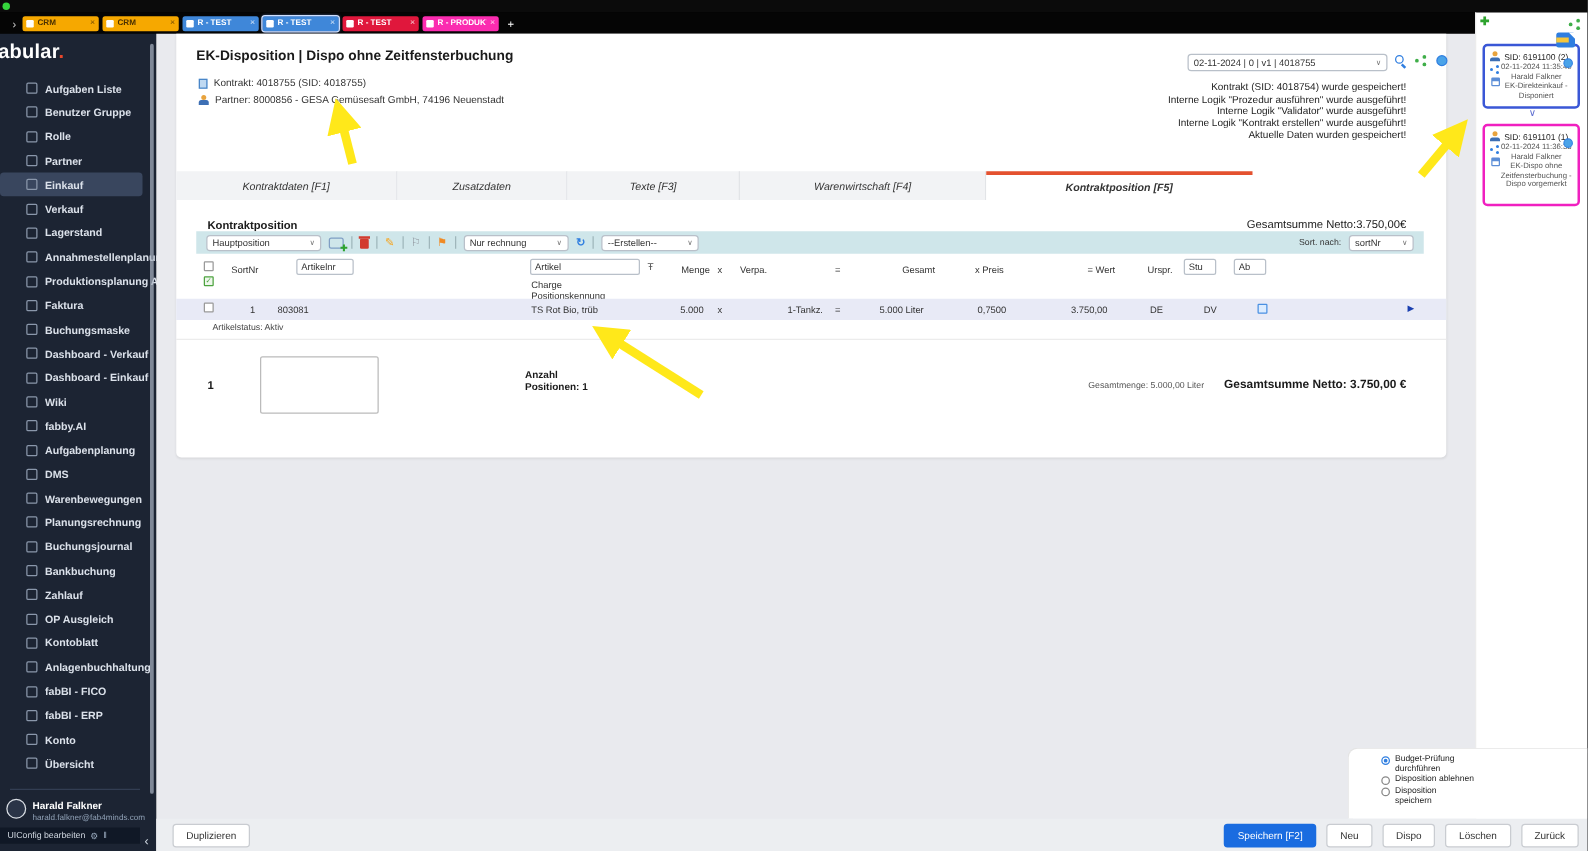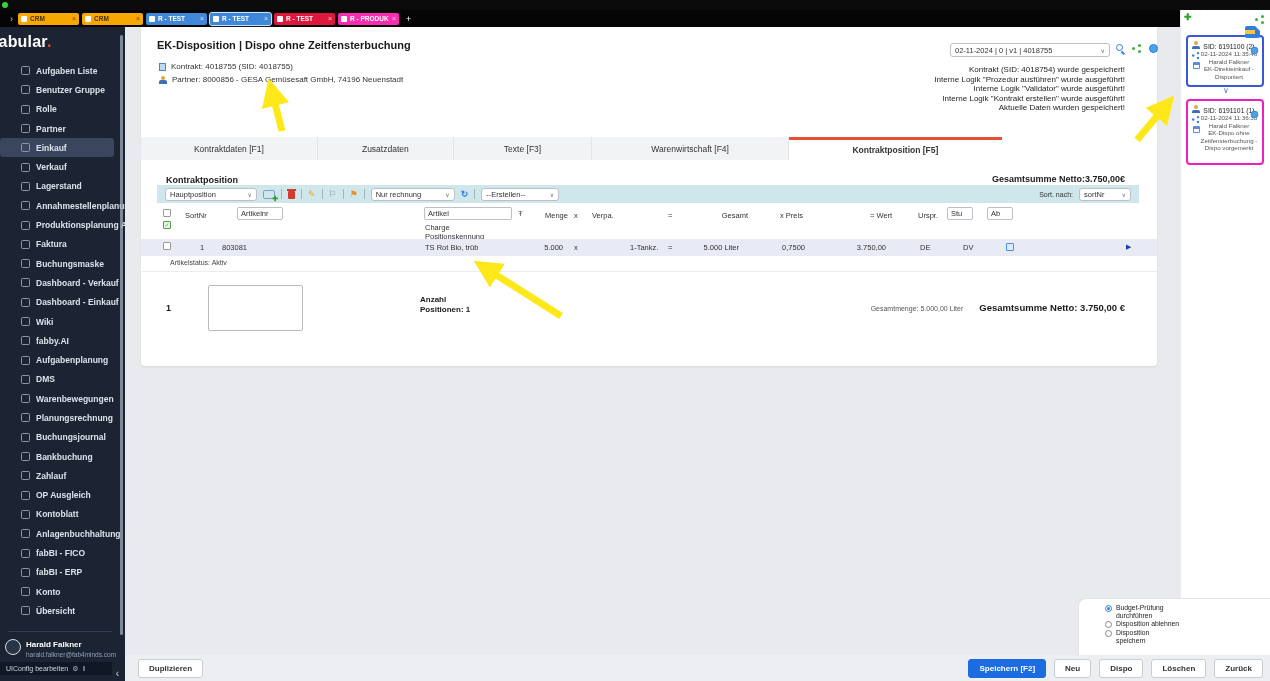--- a/index.html
+++ b/index.html
@@ -54,25 +54,25 @@
   .hdr-icons{position:absolute;left:975px;top:17px;display:flex;gap:7px;align-items:center;}
   .ico-mag{position:relative;width:9px;height:9px;display:inline-block;}
   .ico-mag::before{content:"";position:absolute;top:0;left:0;width:5px;height:5px;border:1.5px solid #2f7ee0;border-radius:50%;}
   .ico-mag::after{content:"";position:absolute;bottom:0;right:0px;width:4px;height:1.5px;background:#2f7ee0;transform:rotate(45deg);}
   .ico-share{position:relative;width:10px;height:9px;display:inline-block;color:#3fae49;}
   .ico-share::before{content:"";position:absolute;top:3px;left:0;width:3px;height:3px;border-radius:50%;background:currentColor;box-shadow:6px -3px 0 currentColor,6px 3px 0 currentColor;}
   .ico-circle{width:9px;height:9px;border-radius:50%;background:#4aa3e8;border:1px solid #2f7ee0;box-sizing:border-box;display:inline-block;}
   .messages{position:absolute;right:32px;top:38px;text-align:right;font-size:8px;color:#1d1d1d;line-height:9.6px;margin-left:20px;}
   
   .tabs-row{position:absolute;left:0;top:110px;width:1016px;height:23px;display:flex;}
-  .ptab{background:#f2f3f5;border-right:1px solid #e2e4e7;display:flex;align-items:center;justify-content:center;font-size:8.5px;color:#333;box-sizing:border-box;cursor:pointer;}
+  .ptab{background:#f2f3f5;border-right:1px solid #e2e4e7;display:flex;align-items:center;justify-content:center;font-size:8.5px;color:#333;box-sizing:border-box;cursor:pointer;font-style:italic;}
   .ptab.active{background:#fff;border-top:3px solid #e4512f;font-weight:bold;border-right:none;}
   
   .sec-head-l{position:absolute;left:25px;top:148px;font-size:9px;font-weight:bold;color:#1a1a1a;}
-  .sec-head-r{position:absolute;right:32px;top:147px;font-size:9px;font-weight:bold;color:#1a1a1a;}
+  .sec-head-r{position:absolute;right:32px;top:147px;font-size:9px;font-weight:normal;color:#1a1a1a;}
   .toolbar{position:absolute;left:16px;top:158px;width:982px;height:18px;background:#cfe6ea;display:flex;align-items:center;gap:6px;padding:0 8px;box-sizing:border-box;}
   .toolbar .sel{height:13px;}
   .sep{width:1px;height:10px;background:#9fb6bb;}
   .ico-addbox{width:10px;height:7px;border:1px solid #7f9ec4;border-radius:2px;position:relative;display:inline-block;}
   .ico-addbox .plus{position:absolute;right:-4px;bottom:-5px;color:#2ea32e;font-weight:bold;font-size:7px;}
   .ico-trash{position:relative;width:7px;height:8px;background:#d23b2f;border-radius:1px;display:inline-block;margin-top:2px;}
   .ico-trash::before{content:"";position:absolute;top:-2px;left:-1px;width:9px;height:1.5px;background:#d23b2f;}
   .tb-glyph{font-size:9px;line-height:9px;}
   .spacer{flex:1;}
   .sort-label{font-size:7px;color:#333;}
@@ -112,21 +112,21 @@
   .radio-row{display:flex;align-items:flex-start;gap:4px;margin-bottom:1px;cursor:pointer;}
   .radio{width:7px;height:7px;border:1px solid #888;border-radius:50%;box-sizing:border-box;margin-top:1px;flex:none;position:relative;}
   .radio-row.active .radio{border-color:#2f7ee0;}
   .radio-row.active .radio::after{content:"";position:absolute;left:1px;top:1px;width:3px;height:3px;border-radius:50%;background:#2f7ee0;}
   .radio-label{width:64px;font-size:6.8px;line-height:7.6px;color:#222;}
   .ico-book{position:absolute;right:10px;top:26px;width:15px;height:12px;background:#2f7ee0;border-radius:2px;}
   .ico-book::after{content:"";position:absolute;left:0;top:4px;width:10px;height:4px;background:#f5c63d;}
   .ico-book::before{content:"";position:absolute;right:0;top:0;border-style:solid;border-width:0 5px 5px 0;border-color:transparent #fff transparent transparent;}
   
   .bottom-bar{position:absolute;left:125px;top:655px;width:1145px;height:26px;background:#eceef1;}
-  .btn{height:19px;background:#fff;border:1px solid #c9ccd1;border-radius:3px;font-size:8px;color:#333;padding:0 10px;font-family:"Liberation Sans",sans-serif;cursor:pointer;font-weight:bold;}
+  .btn{height:19px;background:#fff;border:1px solid #c9ccd1;border-radius:3px;font-size:8px;color:#333;padding:0 10px;font-family:"Liberation Sans",sans-serif;cursor:pointer;}
   .btn.primary{background:#1a6ce0;border-color:#1a6ce0;color:#fff;}
   .dup{position:absolute;left:13px;top:4px;}
   .bb-right{position:absolute;right:7px;top:4px;display:flex;gap:8px;}
   
   .arrows{position:absolute;left:0;top:0;pointer-events:none;}
 </style>
 </head>
 <body>
 
 <div id="app">

